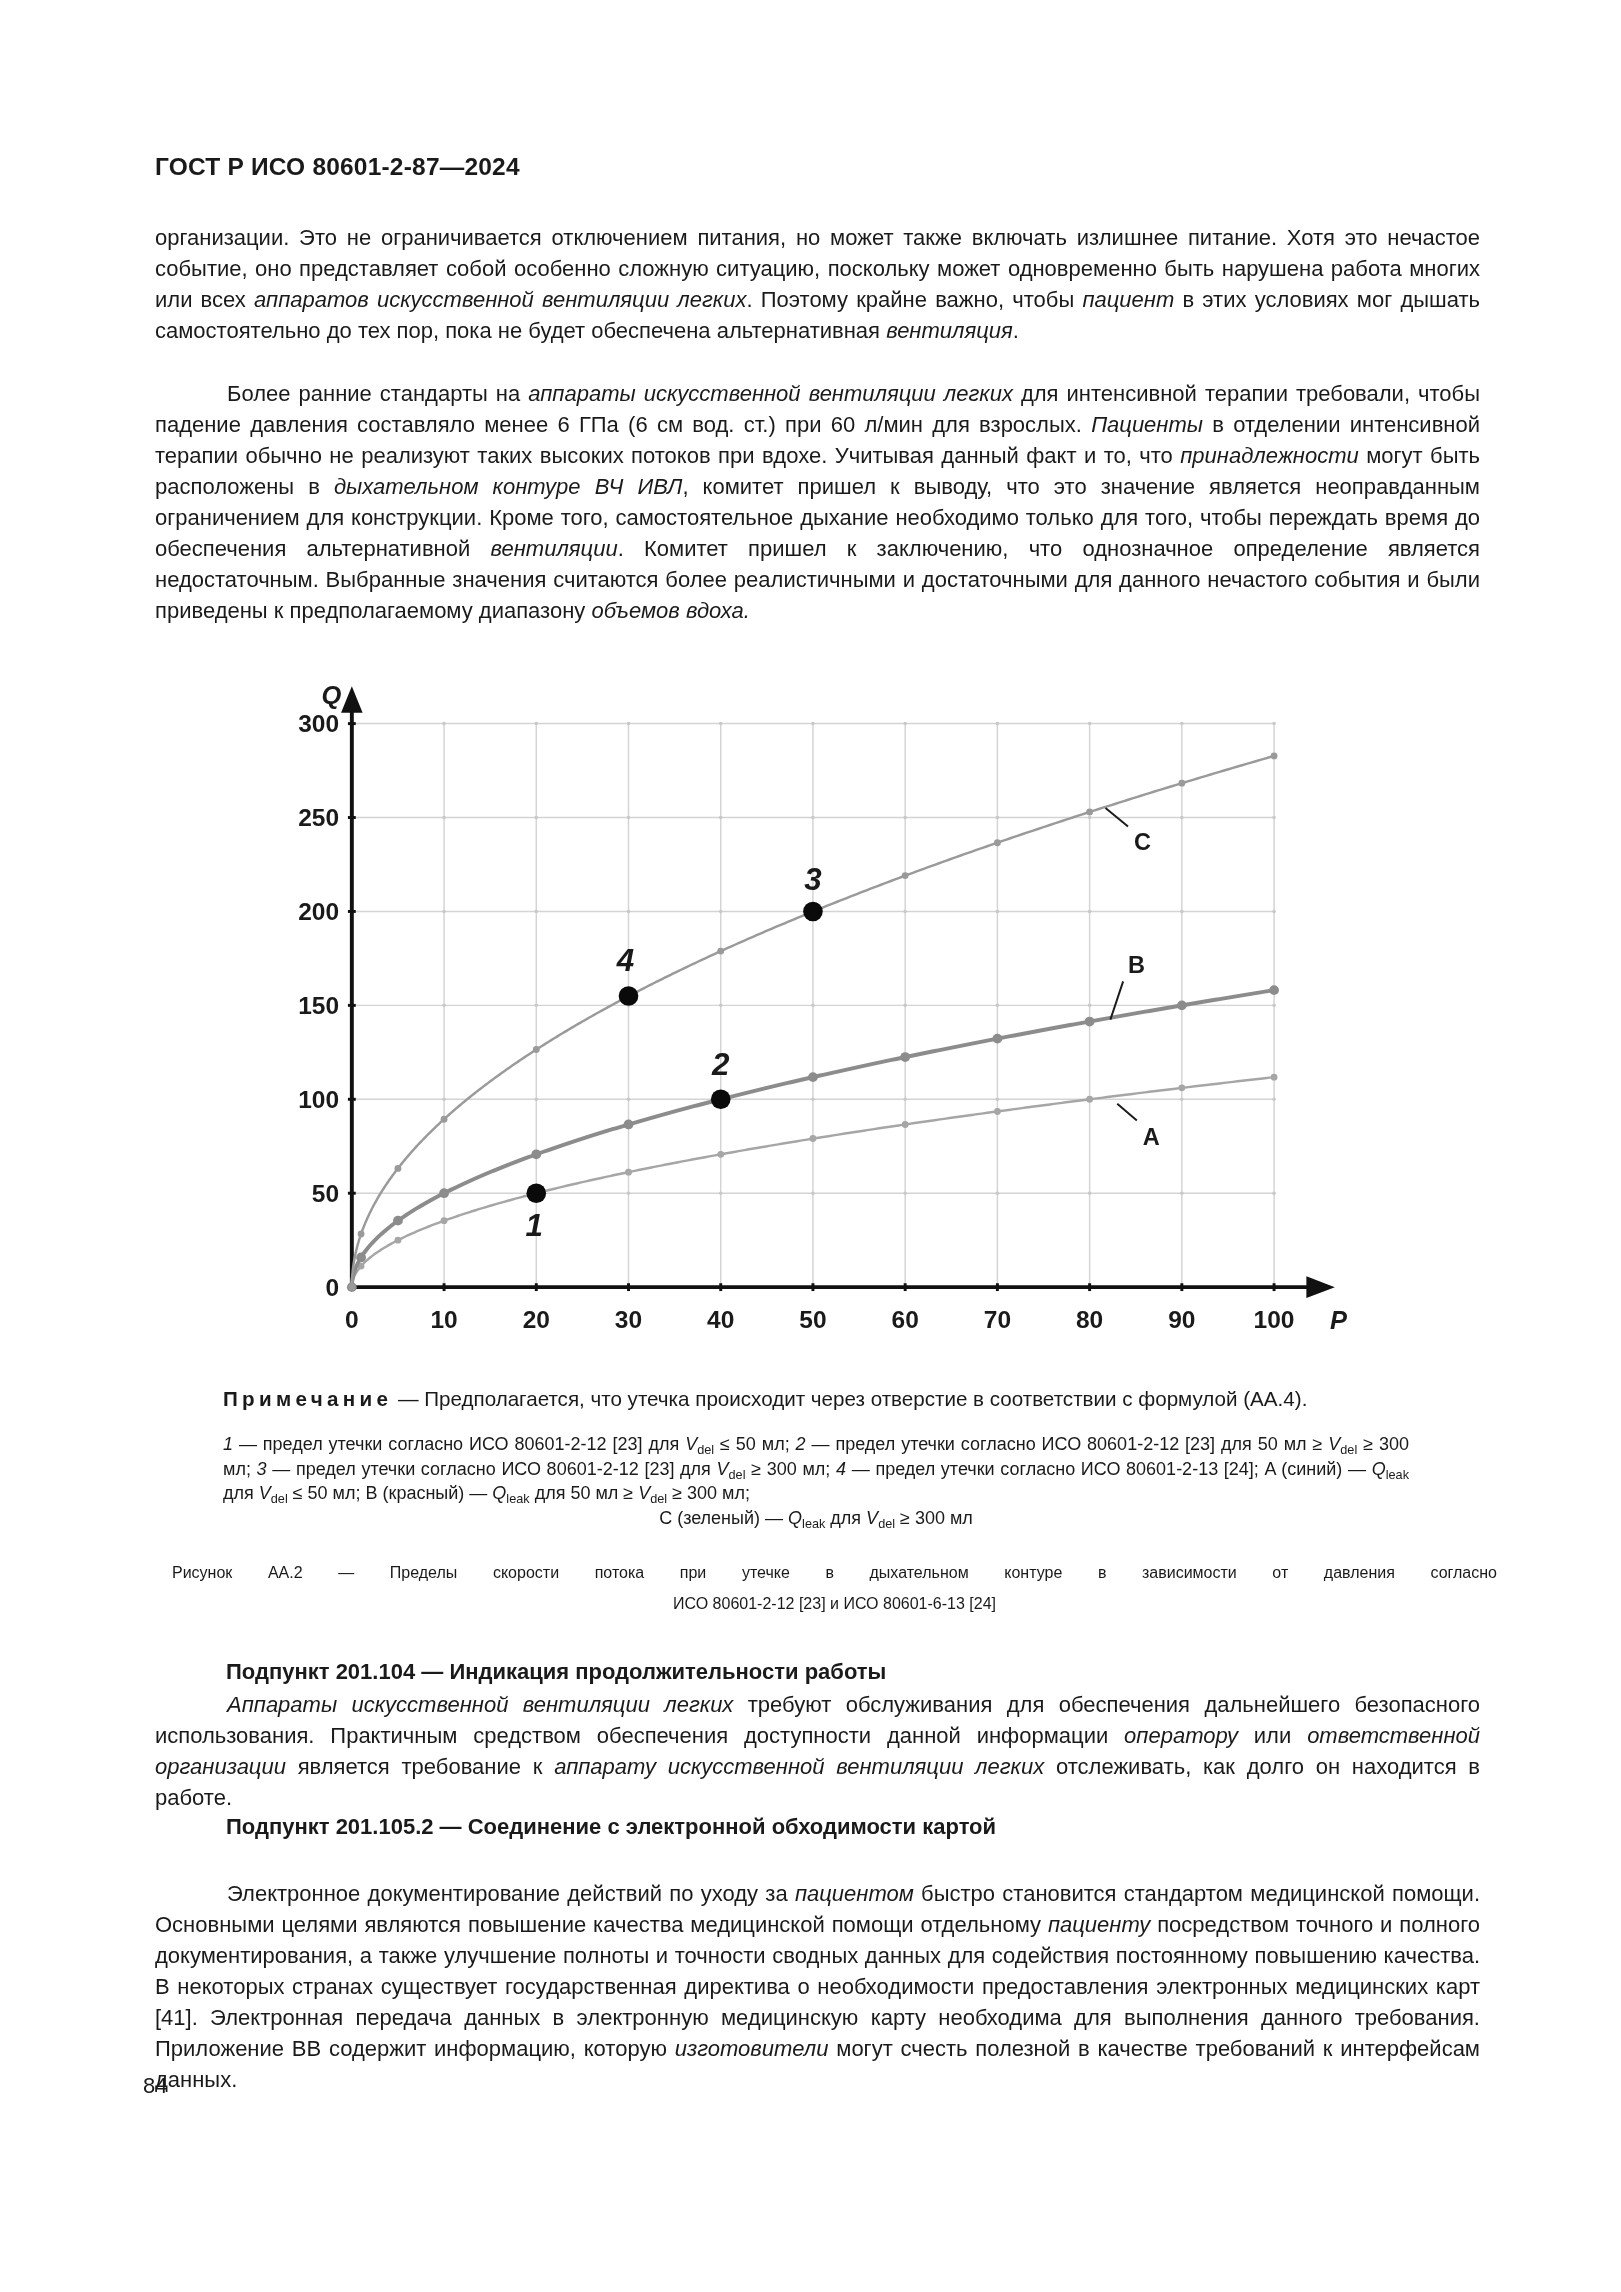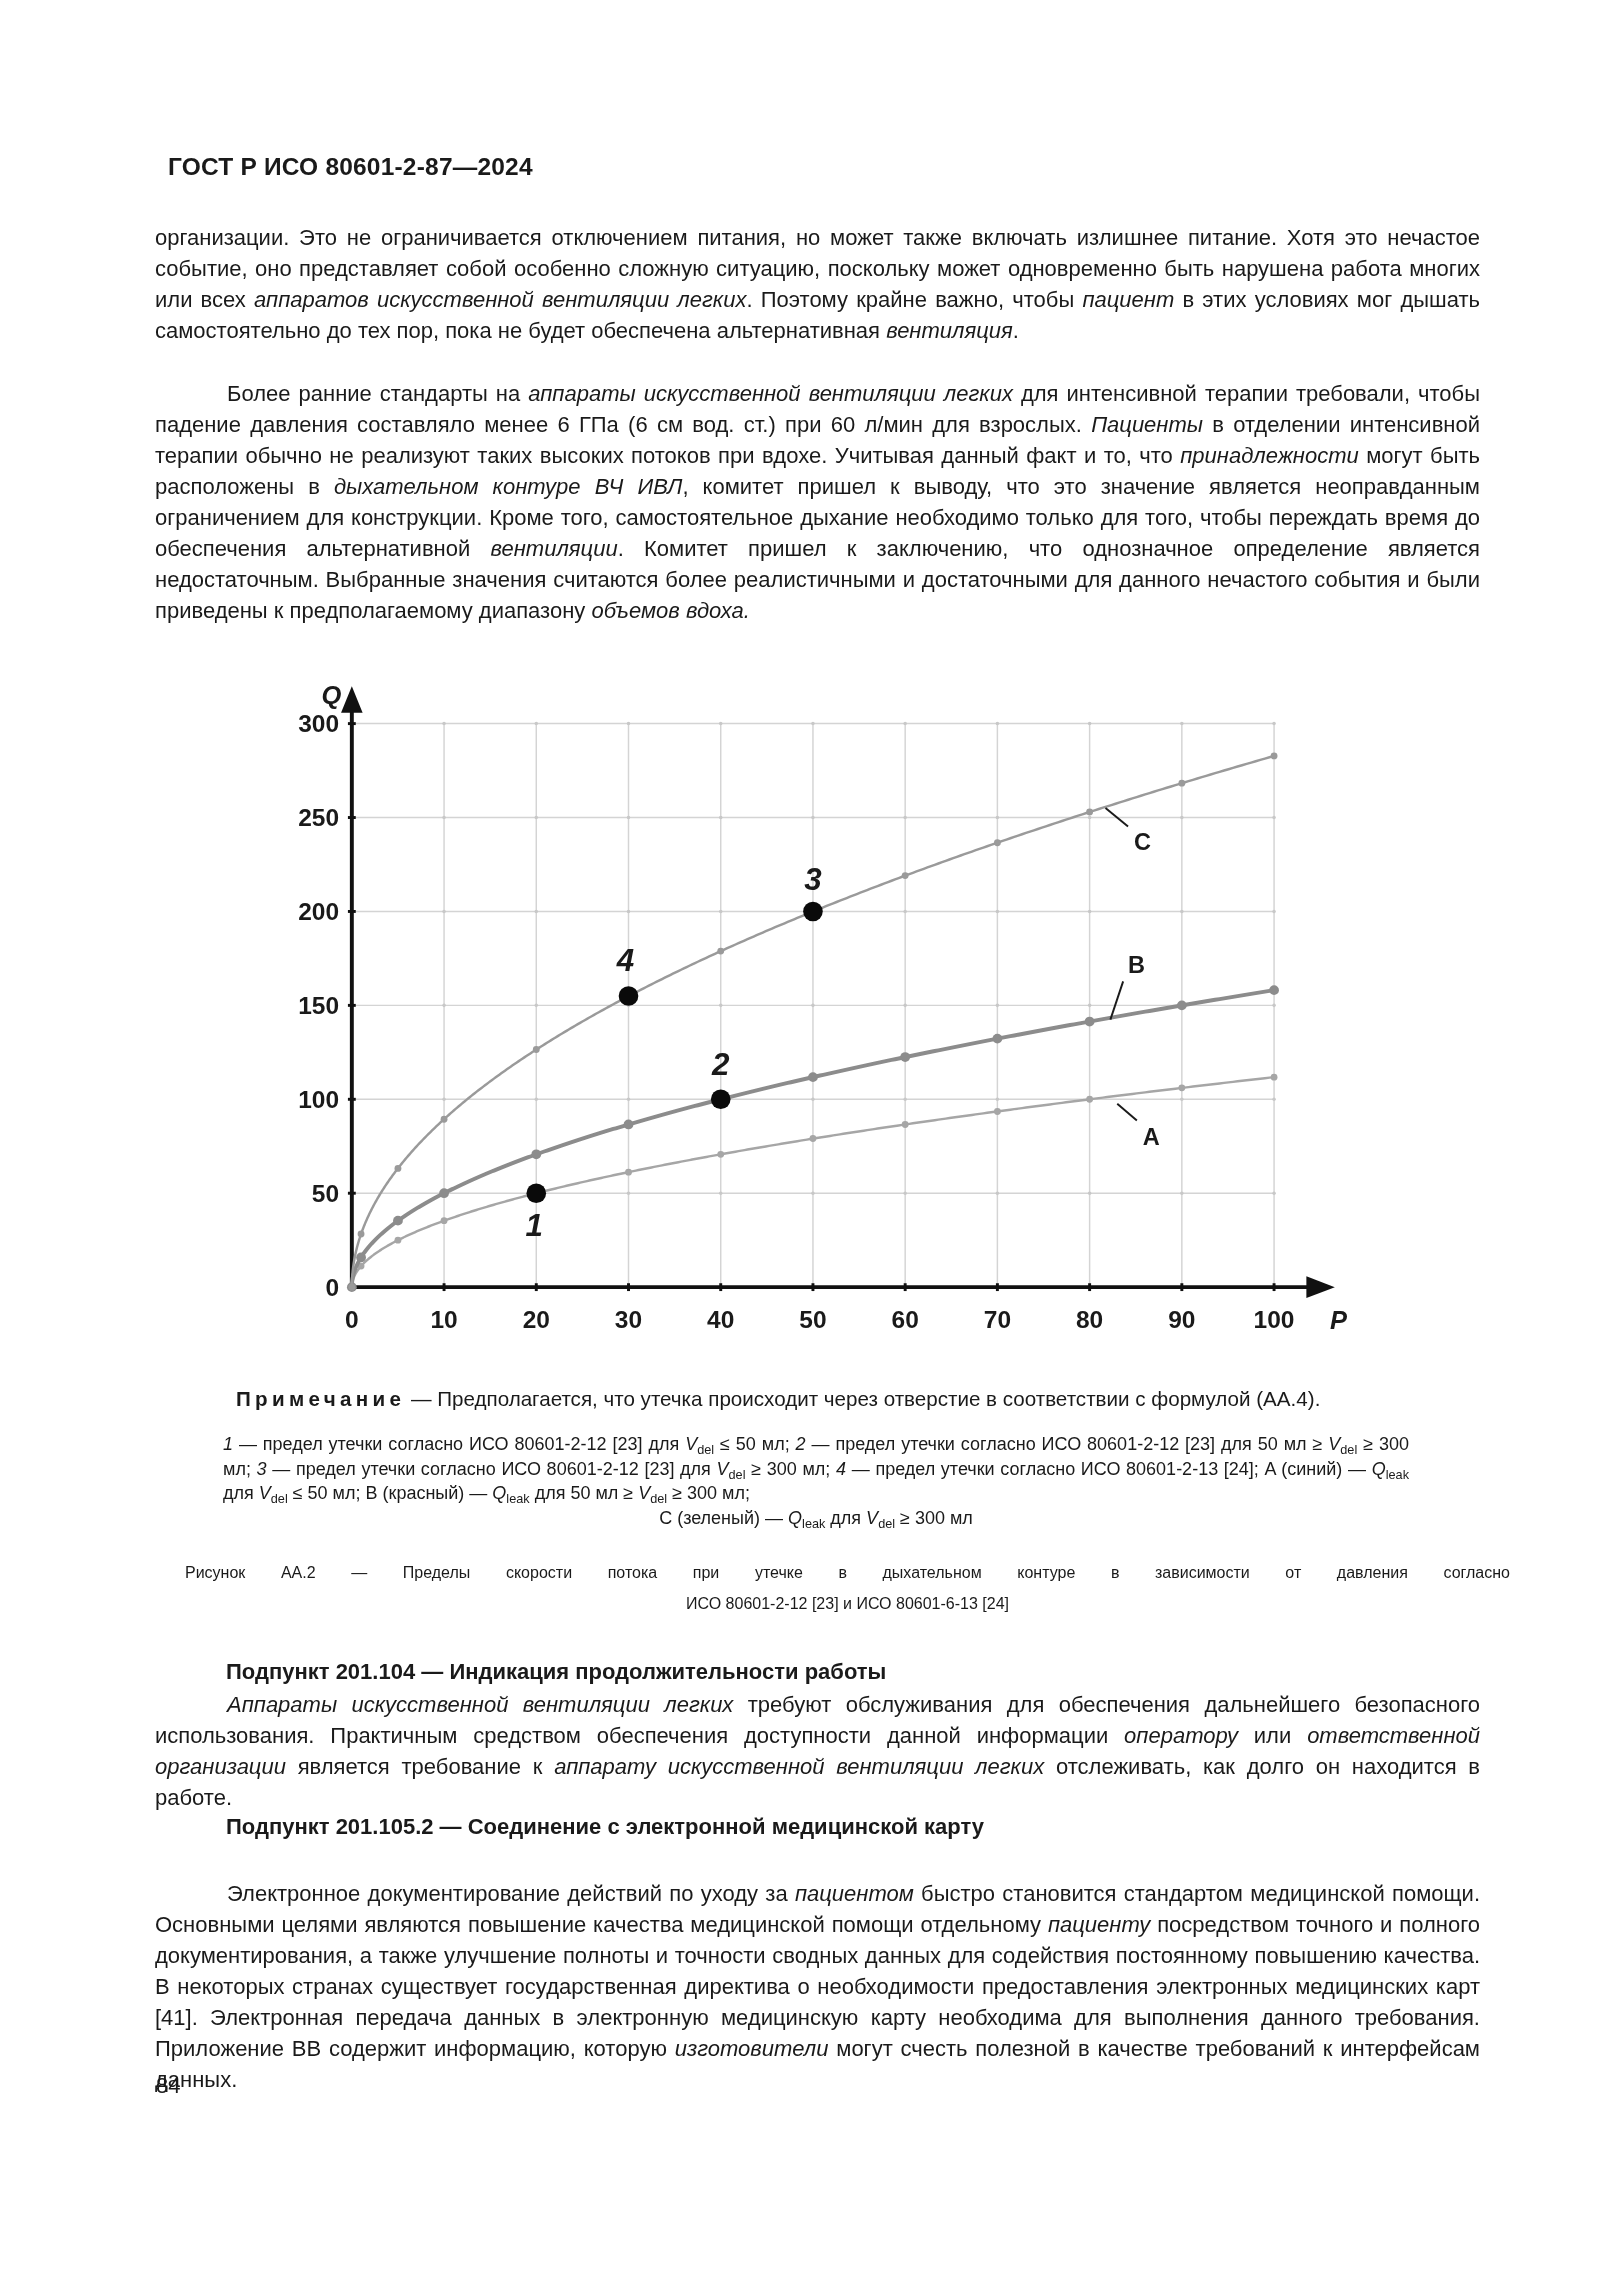--- a/index.html
+++ b/index.html
@@ -1,18 +1,18 @@
 <!DOCTYPE html>
 <html><head>
 <meta charset="utf-8">
 <style>
   html,body{margin:0;padding:0;background:#fff;}
   body{width:1621px;height:2293px;position:relative;overflow:hidden;
        font-family:"Liberation Sans",sans-serif;color:#1a1a1a;}
-  .abs{position:absolute;margin-left:13px;}
+  .abs{position:absolute;}
   #hdr{left:155px;top:153px;font-size:24.5px;font-weight:bold;letter-spacing:0.2px;}
   .para{position:absolute;left:155px;width:1325px;font-size:22px;line-height:31px;
         text-align:justify;}
   .para .ind{display:inline-block;width:72px;}
   .para i, .legend i{font-style:italic;}
   #p1{top:222px;}
   #p2{top:378px;}
   #chart{position:absolute;left:0;top:0;width:1621px;height:2293px;pointer-events:none;}
   #chart text{font-family:"Liberation Sans",sans-serif;}
   #note{left:223px;top:1387px;font-size:20.6px;width:1264px;}
@@ -219,17 +219,17 @@
 <div id="legend-last"><span>C (зеленый) — </span><i>Q</i><sub>leak</sub><span> для </span><i>V</i><sub>del</sub><span> ≥ 300 мл</span></div>
 
 <div id="caption" class="abs">
   <span class="l1">Рисунок АА.2 — Пределы скорости потока при утечке в дыхательном контуре в зависимости от давления согласно</span>
   <span>ИСО 80601-2-12 [23] и ИСО 80601-6-13 [24]</span>
 </div>
 
 <div id="s1" class="subhd">Подпункт 201.104 — Индикация продолжительности работы</div>
 <div id="p3" class="para"><span class="ind"></span><i>Аппараты искусственной вентиляции легких</i><span> требуют обслуживания для обеспечения дальнейшего без­опасного использования. Практичным средством обеспечения доступности данной информации </span><i>оператору</i><span> или </span><i>ответственной организации</i><span> является требование к </span><i>аппарату искусственной вентиляции легких</i><span> отслеживать, как долго он находится в работе.</span></div>
 
-<div id="s2" class="subhd">Подпункт 201.105.2 — Соединение с электронной медицинской карту</div>
+<div id="s2" class="subhd">Подпункт 201.105.2 — Соединение с электронной обходимости картой</div>
 <div id="p4" class="para"><span class="ind"></span><span>Электронное документирование действий по уходу за </span><i>пациентом</i><span> быстро становится стандартом медицин­ской помощи. Основными целями являются повышение качества медицинской помощи отдельному </span><i>пациенту</i><span> посредством точного и полного документирования, а также улучшение полноты и точности сводных данных для содействия постоянному повышению качества. В некоторых странах существует государственная директива о не­обходимости предоставления электронных медицинских карт [41]. Электронная передача данных в электронную медицинскую карту необходима для выполнения данного требования. Приложение ВВ содержит информацию, которую </span><i>изготовители</i><span> могут счесть полезной в качестве требований к интерфейсам данных.</span></div>
 
 <div id="pagenum" class="abs">84</div>
 
 
 </body></html>

